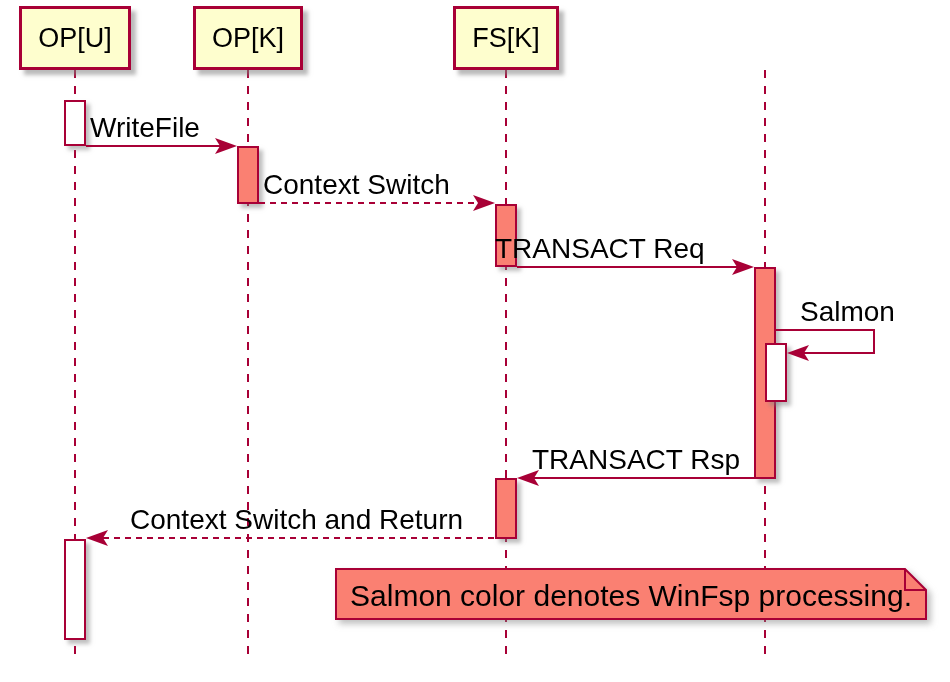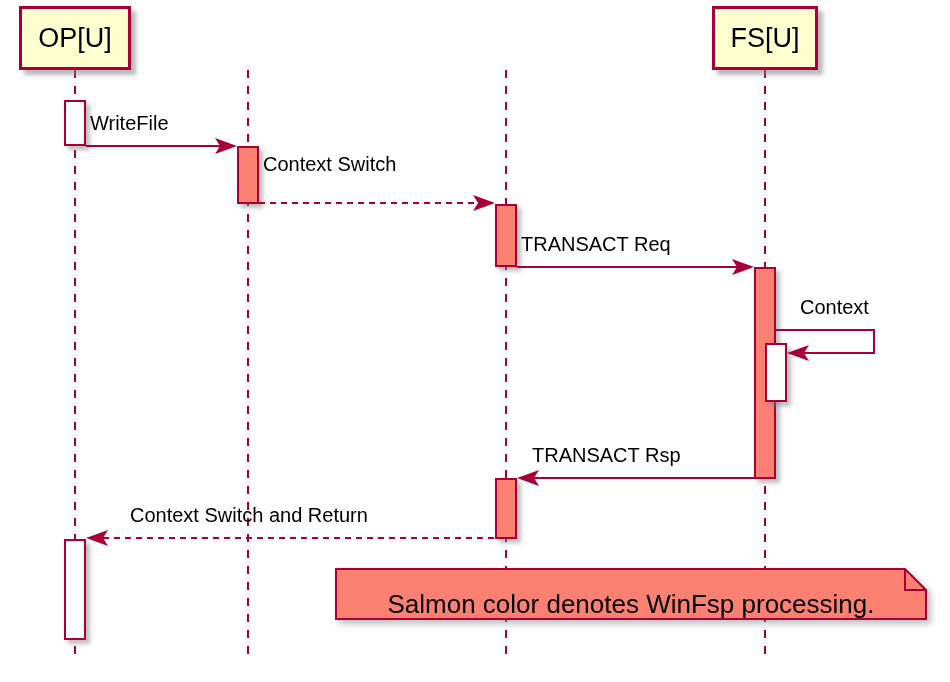--- a/index.html
+++ b/index.html
@@ -28,81 +28,84 @@
   .act.white{background:#ffffff;}
   .act.salmon{background:#FA8072;}
   
   .line{position:absolute;height:2px;z-index:4;background:#A80036;}
   .line.dashed{
     background:repeating-linear-gradient(90deg,#A80036 0 6px,transparent 6px 11px);
   }
   .vline{position:absolute;width:2px;z-index:4;background:#A80036;}
   .head{position:absolute;z-index:5;}
   .head polygon{fill:#A80036;}
-  .msg-label{position:absolute;z-index:5;font-size:20px;white-space:nowrap;}
+  .msg-label{position:absolute;z-index:5;font-size:28px;white-space:nowrap;}
   
   .note-wrap{position:absolute;left:335px;top:568px;width:592px;height:52px;z-index:6;}
   .note-wrap svg{filter:drop-shadow(4px 4px 3px rgba(130,130,130,.5));}
   .note-text{
-    position:absolute;left:0;top:8px;width:592px;height:56px;z-index:7;
+    position:absolute;left:0;top:0;width:592px;height:56px;z-index:7;
     display:flex;align-items:center;justify-content:center;
-    font-size:26px;white-space:nowrap;
+    font-size:30px;white-space:nowrap;
   }
 </style>
 </head>
 <body>
 
 <div class="canvas">
 
   <div class="lifeline" style="left:74px"></div>
   <div class="lifeline" style="left:247px"></div>
   <div class="lifeline" style="left:505px"></div>
   <div class="lifeline" style="left:764px"></div>
 
   <div class="participant" style="left:19px;width:106px">
     <span>OP[U]</span>
   </div>
-  <div class="participant" style="left:712px;width:100px">
-    <span>FS[U]</span>
+  <div class="participant" style="left:193px;width:104px">
+    <span>OP[K]</span>
+  </div>
+  <div class="participant" style="left:453px;width:100px">
+    <span>FS[K]</span>
   </div>
 
   <div class="act white" style="left:64px;top:100px;height:42px"></div>
   <div class="act salmon" style="left:237px;top:146px;height:54px"></div>
   <div class="act salmon" style="left:495px;top:204px;height:59px"></div>
   <div class="act salmon" style="left:754px;top:267px;height:208px"></div>
   <div class="act white" style="left:765px;top:343px;height:55px"></div>
   <div class="act salmon" style="left:495px;top:478px;height:57px"></div>
   <div class="act white" style="left:64px;top:539px;height:97px"></div>
 
   <div>
     <div class="msg-label" style="left:90px;top:112px">WriteFile</div>
     <div class="line" style="left:86px;top:145px;width:135px"></div>
     <svg class="head" style="left:215px;top:138px" width="22" height="16">
         <polygon points="0,0 22,8 0,16 5,8"></polygon>
       </svg>
   </div>
 
   <div>
-    <div class="msg-label" style="left:263px;top:153px">Context Switch</div>
+    <div class="msg-label" style="left:263px;top:169px">Context Switch</div>
     <div class="line dashed" style="left:259px;top:202px;width:220px"></div>
     <svg class="head" style="left:473px;top:195px" width="22" height="16">
         <polygon points="0,0 22,8 0,16 5,8"></polygon>
       </svg>
   </div>
 
   <div>
-    <div class="msg-label" style="left:521px;top:233px">TRANSACT Req</div>
+    <div class="msg-label" style="left:495px;top:233px">TRANSACT Req</div>
     <div class="line" style="left:517px;top:266px;width:221px"></div>
     <svg class="head" style="left:732px;top:259px" width="22" height="16">
         <polygon points="0,0 22,8 0,16 5,8"></polygon>
       </svg>
   </div>
 
   <div>
-    <div class="msg-label" style="left:800px;top:296px">Context</div>
+    <div class="msg-label" style="left:800px;top:296px">Salmon</div>
     <div class="line" style="left:776px;top:329px;width:99px"></div>
     <div class="vline" style="left:873px;top:329px;height:25px"></div>
     <div class="line" style="left:793px;top:352px;width:82px"></div>
     <svg class="head" style="left:787px;top:345px" width="22" height="16">
         <polygon points="22,0 0,8 22,16 17,8"></polygon>
       </svg>
   </div>
 
   <div>
     <div class="msg-label" style="left:532px;top:444px">TRANSACT Rsp</div>

